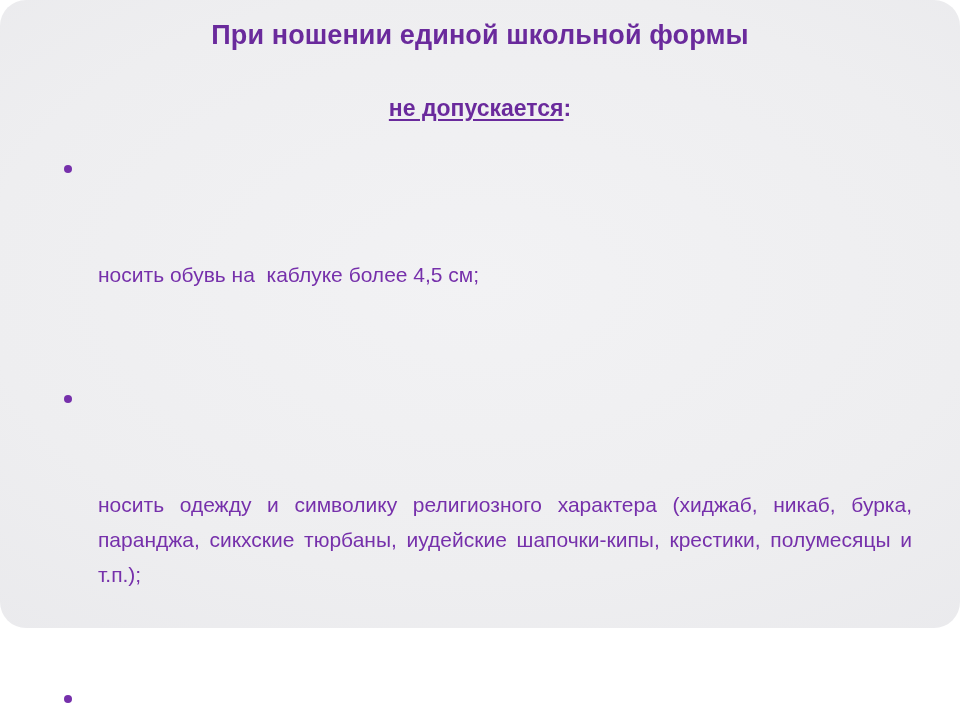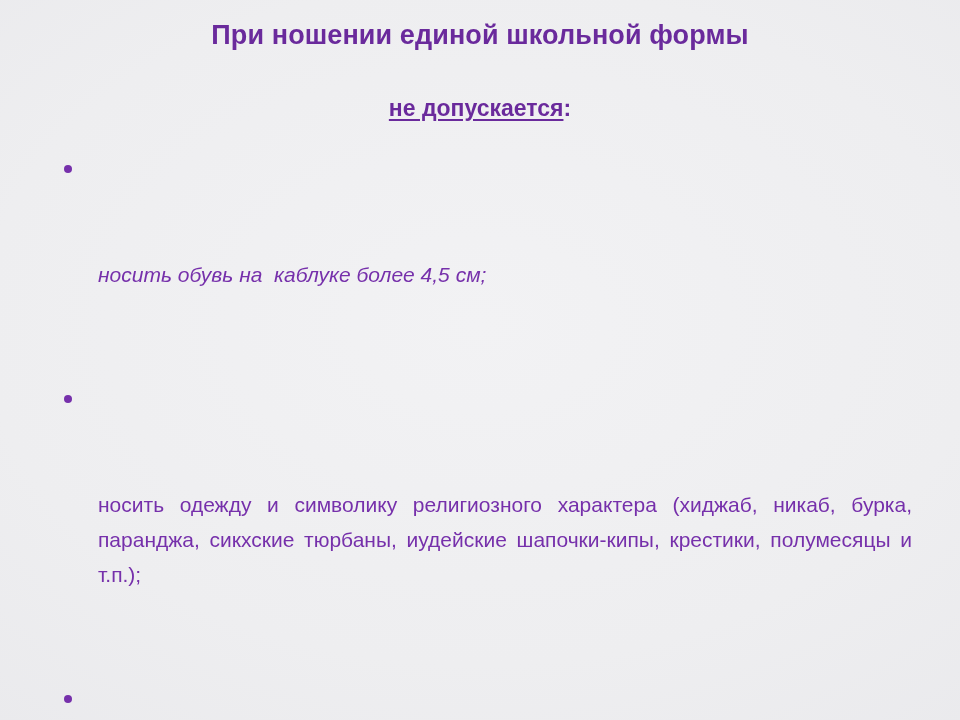--- a/index.html
+++ b/index.html
@@ -10,28 +10,29 @@
   body {
     width: 960px;
     height: 720px;
     overflow: hidden;
     font-family: "Liberation Sans", "DejaVu Sans", sans-serif;
   }
 
   #slide {
     position: relative;
     width: 960px;
-    height: 720px;
+    height: 628px;
     box-sizing: border-box;
     background:
       radial-gradient(ellipse 115% 105% at 50% 45%,
         #f2f2f4 0%,
         #eeeef0 45%,
         #e9e9ec 75%,
         #e4e4e8 100%);
+    border-radius: 26px;
   }
 
   
   #title-block {
     position: absolute;
     left: 0;
     top: 18px;
     width: 960px;
     text-align: center;
   }
@@ -93,21 +94,20 @@
     height: 8px;
     border-radius: 50%;
     background: #7630ab;
   }
   .bullet-text {
     display: block;
   }
   
   .bullet-item.no-justify {
     text-align: left;
-    font-style: italic;
   }
 </style>
 </head>
 <body>
 
 <div id="slide">
 
   <div id="title-block">
     <h1 class="slide-title">При ношении единой школьной формы</h1>
   </div>

